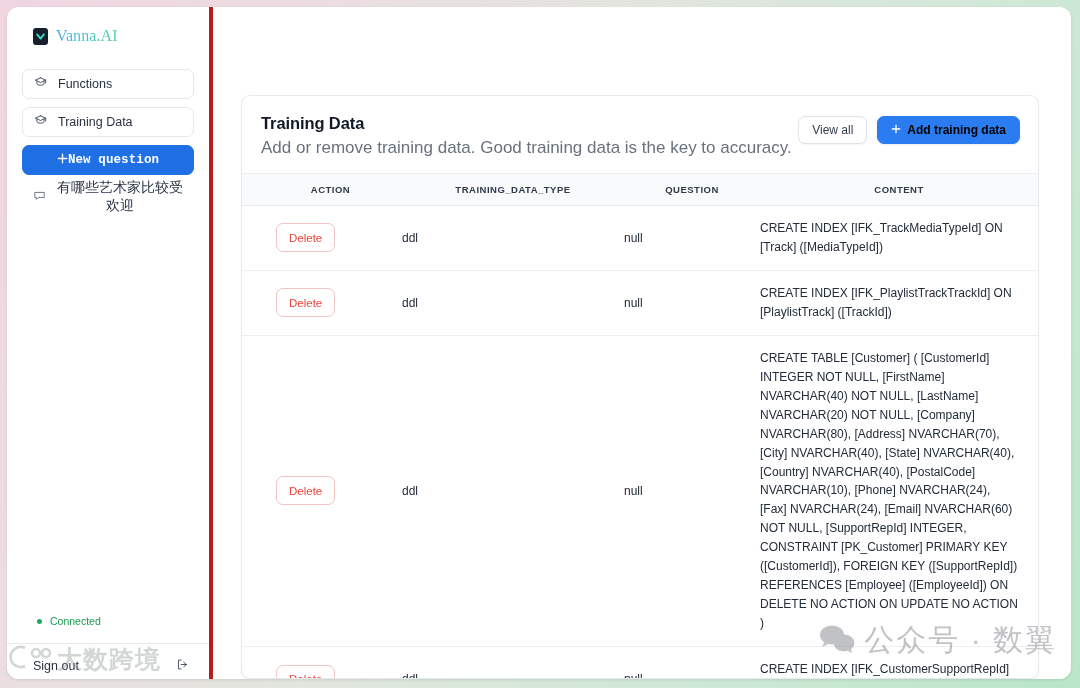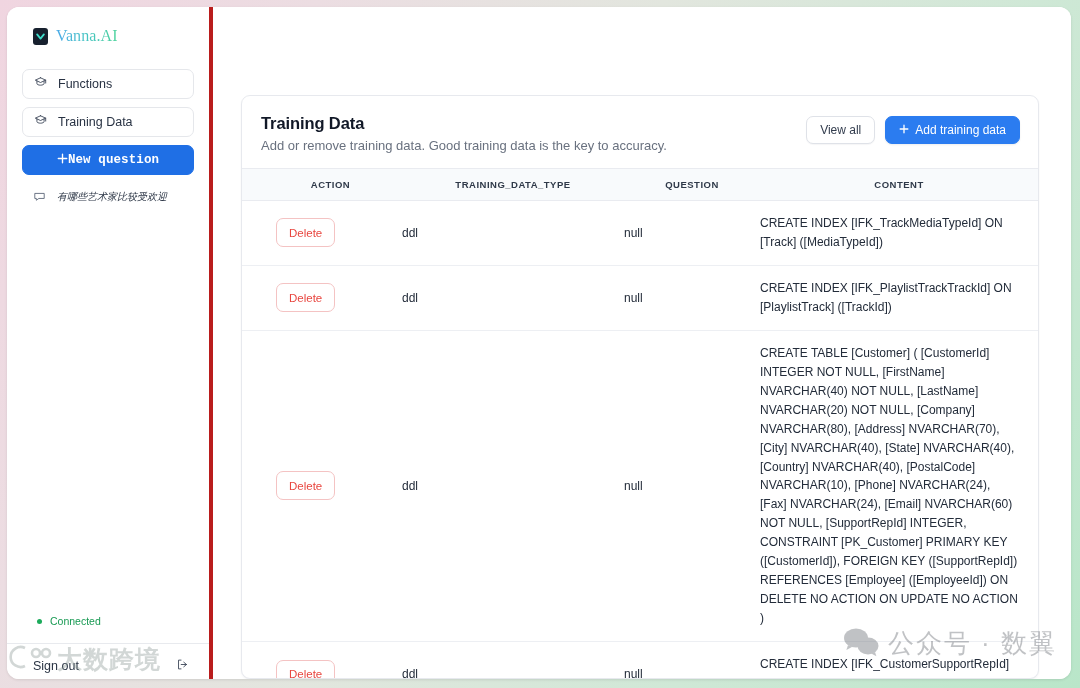--- a/index.html
+++ b/index.html
@@ -76,25 +76,24 @@
     font-weight: bold;
     justify-content: center;
     gap: 0;
     letter-spacing: .1px;
     font-family: Liberation Mono, monospace;
   }
   .nav-item {
     display: flex; align-items: center; gap: 11px;
     height: 28px;
     padding: 0 11px;
-    font-size: 10px;
+    font-size: 14px;
     color: #2b3545;
     cursor: pointer;
     border-radius: 6px;
-    font-style: italic;
   }
   .ico { flex: 0 0 auto; display: block; color: #3c4658; }
 
   .sidebar-spacer { flex: 1 1 auto; }
   .status {
     display: flex; align-items: center; gap: 8px;
     padding: 0 0 16px 30px;
     font-size: 10.5px;
     color: #189a53;
   }
@@ -122,33 +121,33 @@
     border-radius: 9px;
     box-shadow: 0 1px 2px rgba(16,24,40,.05);
     overflow: hidden;
     height: 100%;
   }
   .panel-head {
     display: flex; align-items: flex-start; justify-content: space-between;
     padding: 18px 18px 15px 19px;
   }
   .panel-title { font-size: 16.5px; font-weight: bold; color: #111827; letter-spacing: -.1px; }
-  .panel-sub { font-size: 13px; color: #69717f; margin-top: 5px; }
+  .panel-sub { font-size: 17px; color: #69717f; margin-top: 5px; }
   .head-actions { display: flex; gap: 10px; align-items: center; padding-top: 2px; }
   .btn {
     font-size: 12px; border-radius: 7px; cursor: pointer;
     display: inline-flex; align-items: center; gap: 6px;
     height: 28px; padding: 0 13px; white-space: nowrap;
   }
   .btn-ghost {
     background: #fff; border: 1px solid #dfe2e8; color: #323c4d;
     box-shadow: 0 1px 1px rgba(16,24,40,.04);
   }
   .btn-primary {
-    background: #2b7cf0; border: 1px solid #2b7cf0; color: #ffffff; font-weight: normal;
+    background: #2b7cf0; border: 1px solid #2b7cf0; color: #000000; font-weight: bold;
     box-shadow: 0 1px 2px rgba(16,24,40,.08);
   }
 
   .tbl { width: 100%; border-collapse: collapse; table-layout: fixed; }
   .tbl thead th {
     background: #f8fafc;
     border-top: 1px solid #e9ebf0;
     border-bottom: 1px solid #e9ebf0;
     font-size: 9.5px;
     font-weight: bold;
@@ -179,21 +178,21 @@
     height: 29px; min-width: 57px; padding: 0 12px;
     border: 1px solid #f4c3c3; border-radius: 7px;
     background: #fff; color: #e8463f; font-size: 11.5px;
     cursor: pointer;
     margin-left: 17px;
   }
 
   
   .wm { position: absolute; pointer-events: none; user-select: none; }
   .wm-br { right: 14px; bottom: 18px; display: flex; align-items: center; gap: 9px; opacity: .42; }
-  .wm-br .wm-text { font-size: 26px; color: #6c7076; letter-spacing: 2px; }
+  .wm-br .wm-text { font-size: 30px; color: #6c7076; letter-spacing: 2px; }
   .wm-bl { left: 2px; bottom: 2px; opacity: .34; }
   .wm-bl .wm-text { font-size: 25px; color: #7b8a86; letter-spacing: 1px; font-weight: bold; }
   .wm-bl .wm-row { display: flex; align-items: center; gap: 4px; font-family: Liberation Mono, monospace; }
 </style>
 </head>
 <body>
 
 <div class="app-window">
 
   <aside class="sidebar">

